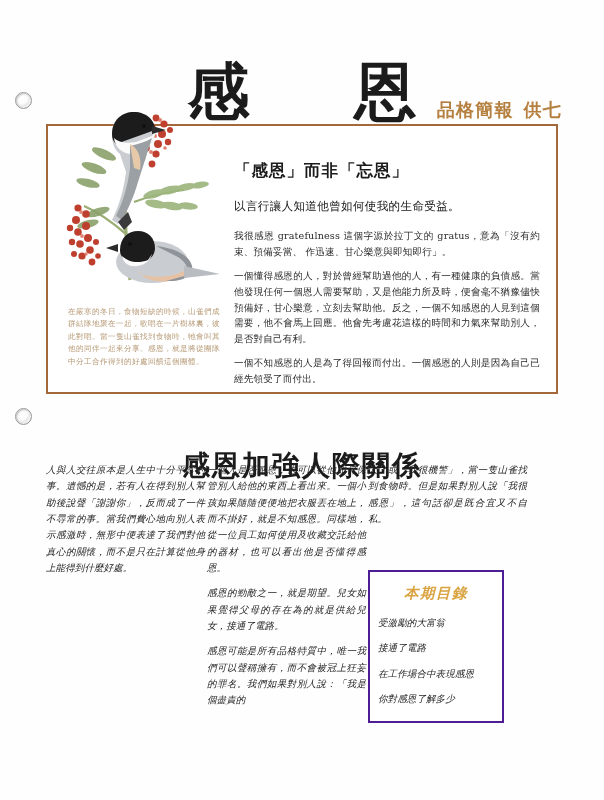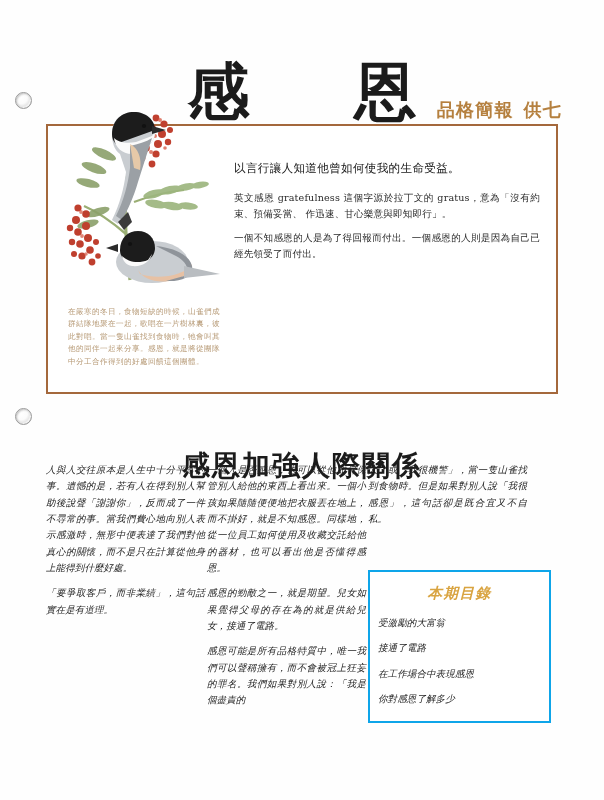--- a/index.html
+++ b/index.html
@@ -167,23 +167,23 @@
     color: #242424;
     letter-spacing: .1px;
     font-family: "DejaVu Serif", "Liberation Serif", serif;
   }
 
   
   .toc {
     position: absolute;
     left: 0;
     top: 108px;
-    width: 183px;
+    width: 136px;
     box-sizing: border-box;
-    border: 2px solid #0ea5e9;
+    border: 2px solid #4c1d95;
     background: #ffffff;
     padding: 12px 8px 14px 8px;
   }
   .toc-title {
     text-align: center;
     font-size: 14.5px;
     font-weight: 700;
     color: #d9a441;
     letter-spacing: 1.5px;
     margin-bottom: 12px;
@@ -307,33 +307,34 @@
         <path d="M122 162 C142 164 156 172 158 182 C160 192 148 198 132 197 L150 192 C156 188 154 178 142 172 Z" fill="#8f949a"></path>
         <path d="M150 182 L186 190 L150 194 Z" fill="#b9bdc1"></path>
         <path d="M84 160 L72 164 L84 168 Z" fill="#2b2b2b"></path>
         <circle cx="96" cy="160" r="2.1" fill="#111"></circle>
       </g>
     </svg>
 
     <p class="bird-caption">在嚴寒的冬日，食物短缺的時候，山雀們成群結隊地聚在一起，歌唱在一片樹林裏，彼此對唱。當一隻山雀找到食物時，牠會叫其他的同伴一起來分享。感恩，就是將從團隊中分工合作得到的好處回饋這個團體。</p>
 
     <div class="feature-body">
+      <h2 class="feature-head">「感恩」而非「忘恩」</h2>
       <p class="feature-lead">以言行讓人知道他曾如何使我的生命受益。</p>
-      <p class="feature-p">英文感恩 gratefulness 這個字源於拉丁文的 gratus，意為「沒有約束、預備妥當、 作迅速、甘心樂意與即知即行」。</p>
+      <p class="feature-p">我很感恩 gratefulness 這個字源於拉丁文的 gratus，意為「沒有約束、預備妥當、 作迅速、甘心樂意與即知即行」。</p>
+      <p class="feature-p">一個懂得感恩的人，對於曾經幫助過他的人，有一種健康的負債感。當他發現任何一個恩人需要幫助，又是他能力所及時，便會毫不猶豫儘快預備好，甘心樂意，立刻去幫助他。反之，一個不知感恩的人見到這個需要，他不會馬上回應。他會先考慮花這樣的時間和力氣來幫助別人，是否對自己有利。</p>
       <p class="feature-p">一個不知感恩的人是為了得回報而付出。一個感恩的人則是因為自己已經先領受了而付出。</p>
     </div>
   </section>
 
   <h2 class="section-head">感恩加強人際關係</h2>
 
   <div class="columns">
 
     <div class="col">
       <p>人與人交往原本是人生中十分平常的事。遺憾的是，若有人在得到別人幫助後說聲「謝謝你」，反而成了一件不尋常的事。當我們費心地向別人表示感激時，無形中便表達了我們對他真心的關懷，而不是只在計算從他身上能得到什麼好處。</p>
-      <p>「要爭取客戶，而非業績」，這句話實在是有道理。</p>
     </div>
 
     <div class="col">
       <p>一個人是否感恩，也可以從他如何保管別人給他的東西上看出來。一個小孩如果隨隨便便地把衣服丟在地上，而不掛好，就是不知感恩。同樣地，從一位員工如何使用及收藏交託給他的器材，也可以看出他是否懂得感恩。</p>
       <p>感恩的勁敵之一，就是期望。兒女如果覺得父母的存在為的就是供給兒女，接通了電路。</p>
       <p>感恩可能是所有品格特質中，唯一我們可以聲稱擁有，而不會被冠上狂妄的罪名。我們如果對別人說：「我是個盡責的</p>
     </div>
 
     <div class="col">
       <p>人」或「我很機警」，當一隻山雀找到食物時。但是如果對別人說「我很感恩」，這句話卻是既合宜又不自私。</p>

